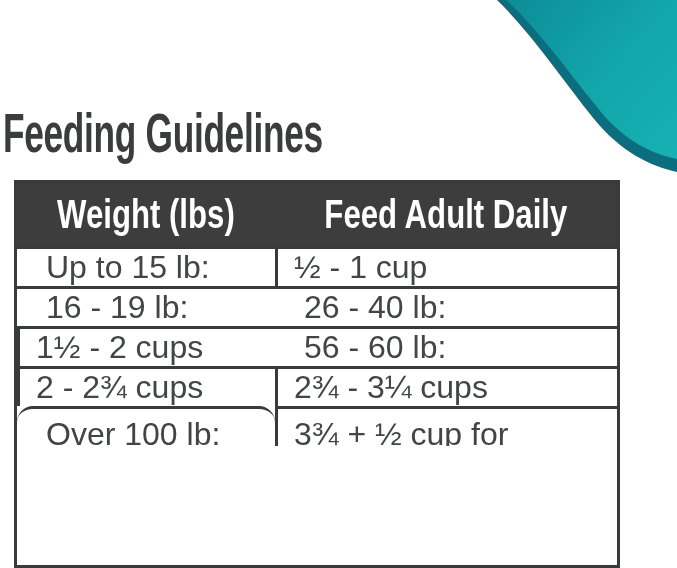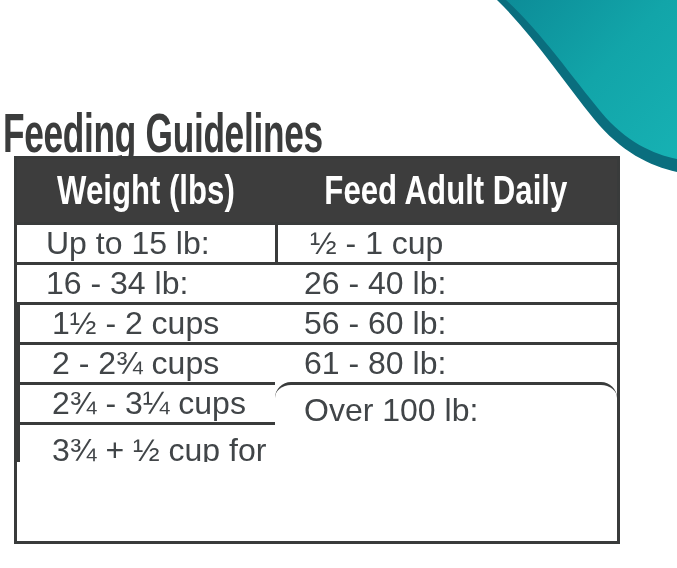--- a/index.html
+++ b/index.html
@@ -22,21 +22,21 @@
     font-weight: bold;
     line-height: 1;
     color: var(--title-text, #3b3c3c);
     transform: scaleX(0.63);
     transform-origin: left center;
     letter-spacing: -0.5px;
     white-space: nowrap;
   }
   .gtable {
     position: absolute;
-    left: 14px; top: 156px;
+    left: 14px; top: 180px;
     width: 606px; height: 388px;
     box-sizing: border-box;
     border: 3px solid var(--border, #393b3b);
     display: grid;
     grid-template-columns: 258px 1fr;
     grid-template-rows: 63px repeat(6, 40px) 1fr;
     background: #ffffff;
   }
   .thead {
     grid-column: 1 / 3;
@@ -62,21 +62,21 @@
     display: flex;
     align-items: center;
     font-size: 32px;
     color: var(--body-text, #414548);
     border-top: 3px solid var(--border, #393b3b);
     box-sizing: border-box;
     white-space: nowrap;
     overflow: hidden;
   }
   .wcell { padding-left: 29px; }
-  .fcell { padding-left: 32px; border-left: 3px solid var(--border, #393b3b); }
+  .fcell { padding-left: 16px; border-left: 3px solid var(--border, #393b3b); }
   .feed-lines span { display: block; line-height: 37px; }
 </style>
 </head>
 <body>
 
 <svg class="swoosh-svg" viewBox="0 0 677 568" xmlns="http://www.w3.org/2000/svg" aria-hidden="true">
   <defs>
     <linearGradient id="tealGrad" gradientUnits="userSpaceOnUse" x1="497" y1="0" x2="677" y2="170">
       <stop offset="0" style="stop-color: var(--swoosh-teal-dark, #0c8b97);"></stop>
       <stop offset="0.5" style="stop-color: var(--swoosh-teal-mid, #12a5a9);"></stop>
@@ -96,29 +96,28 @@
       <span class="hcol-inner">Weight (lbs)</span>
     </div>
     <div class="hcol hcol2">
       <span class="hcol-inner">Feed Adult Daily</span>
     </div>
   </div>
 
   <div class="cell wcell">Up to 15 lb:</div>
   <div class="cell fcell">½ - 1 cup</div>
 
-  <div class="cell wcell">16 - 34 lb:</div>
+  <div class="cell wcell">16 - 19 lb:</div>
 
   <div class="cell wcell">26 - 40 lb:</div>
   <div class="cell fcell">1½ - 2 cups</div>
 
   <div class="cell wcell">56 - 60 lb:</div>
   <div class="cell fcell">2 - 2¾ cups</div>
 
-  <div class="cell wcell">61 - 80 lb:</div>
   <div class="cell fcell">2¾ - 3¼ cups</div>
 
 
   <div class="cell wcell row-last-w" style="align-items:flex-start; padding-top:7px;border-radius:16px;">Over 100 lb:</div>
   <div class="cell fcell" style="align-items:flex-start; padding-top:7px;">
     <div class="feed-lines">
       <span>3¾ + ½ cup for</span>
     </div>
   </div>
 

